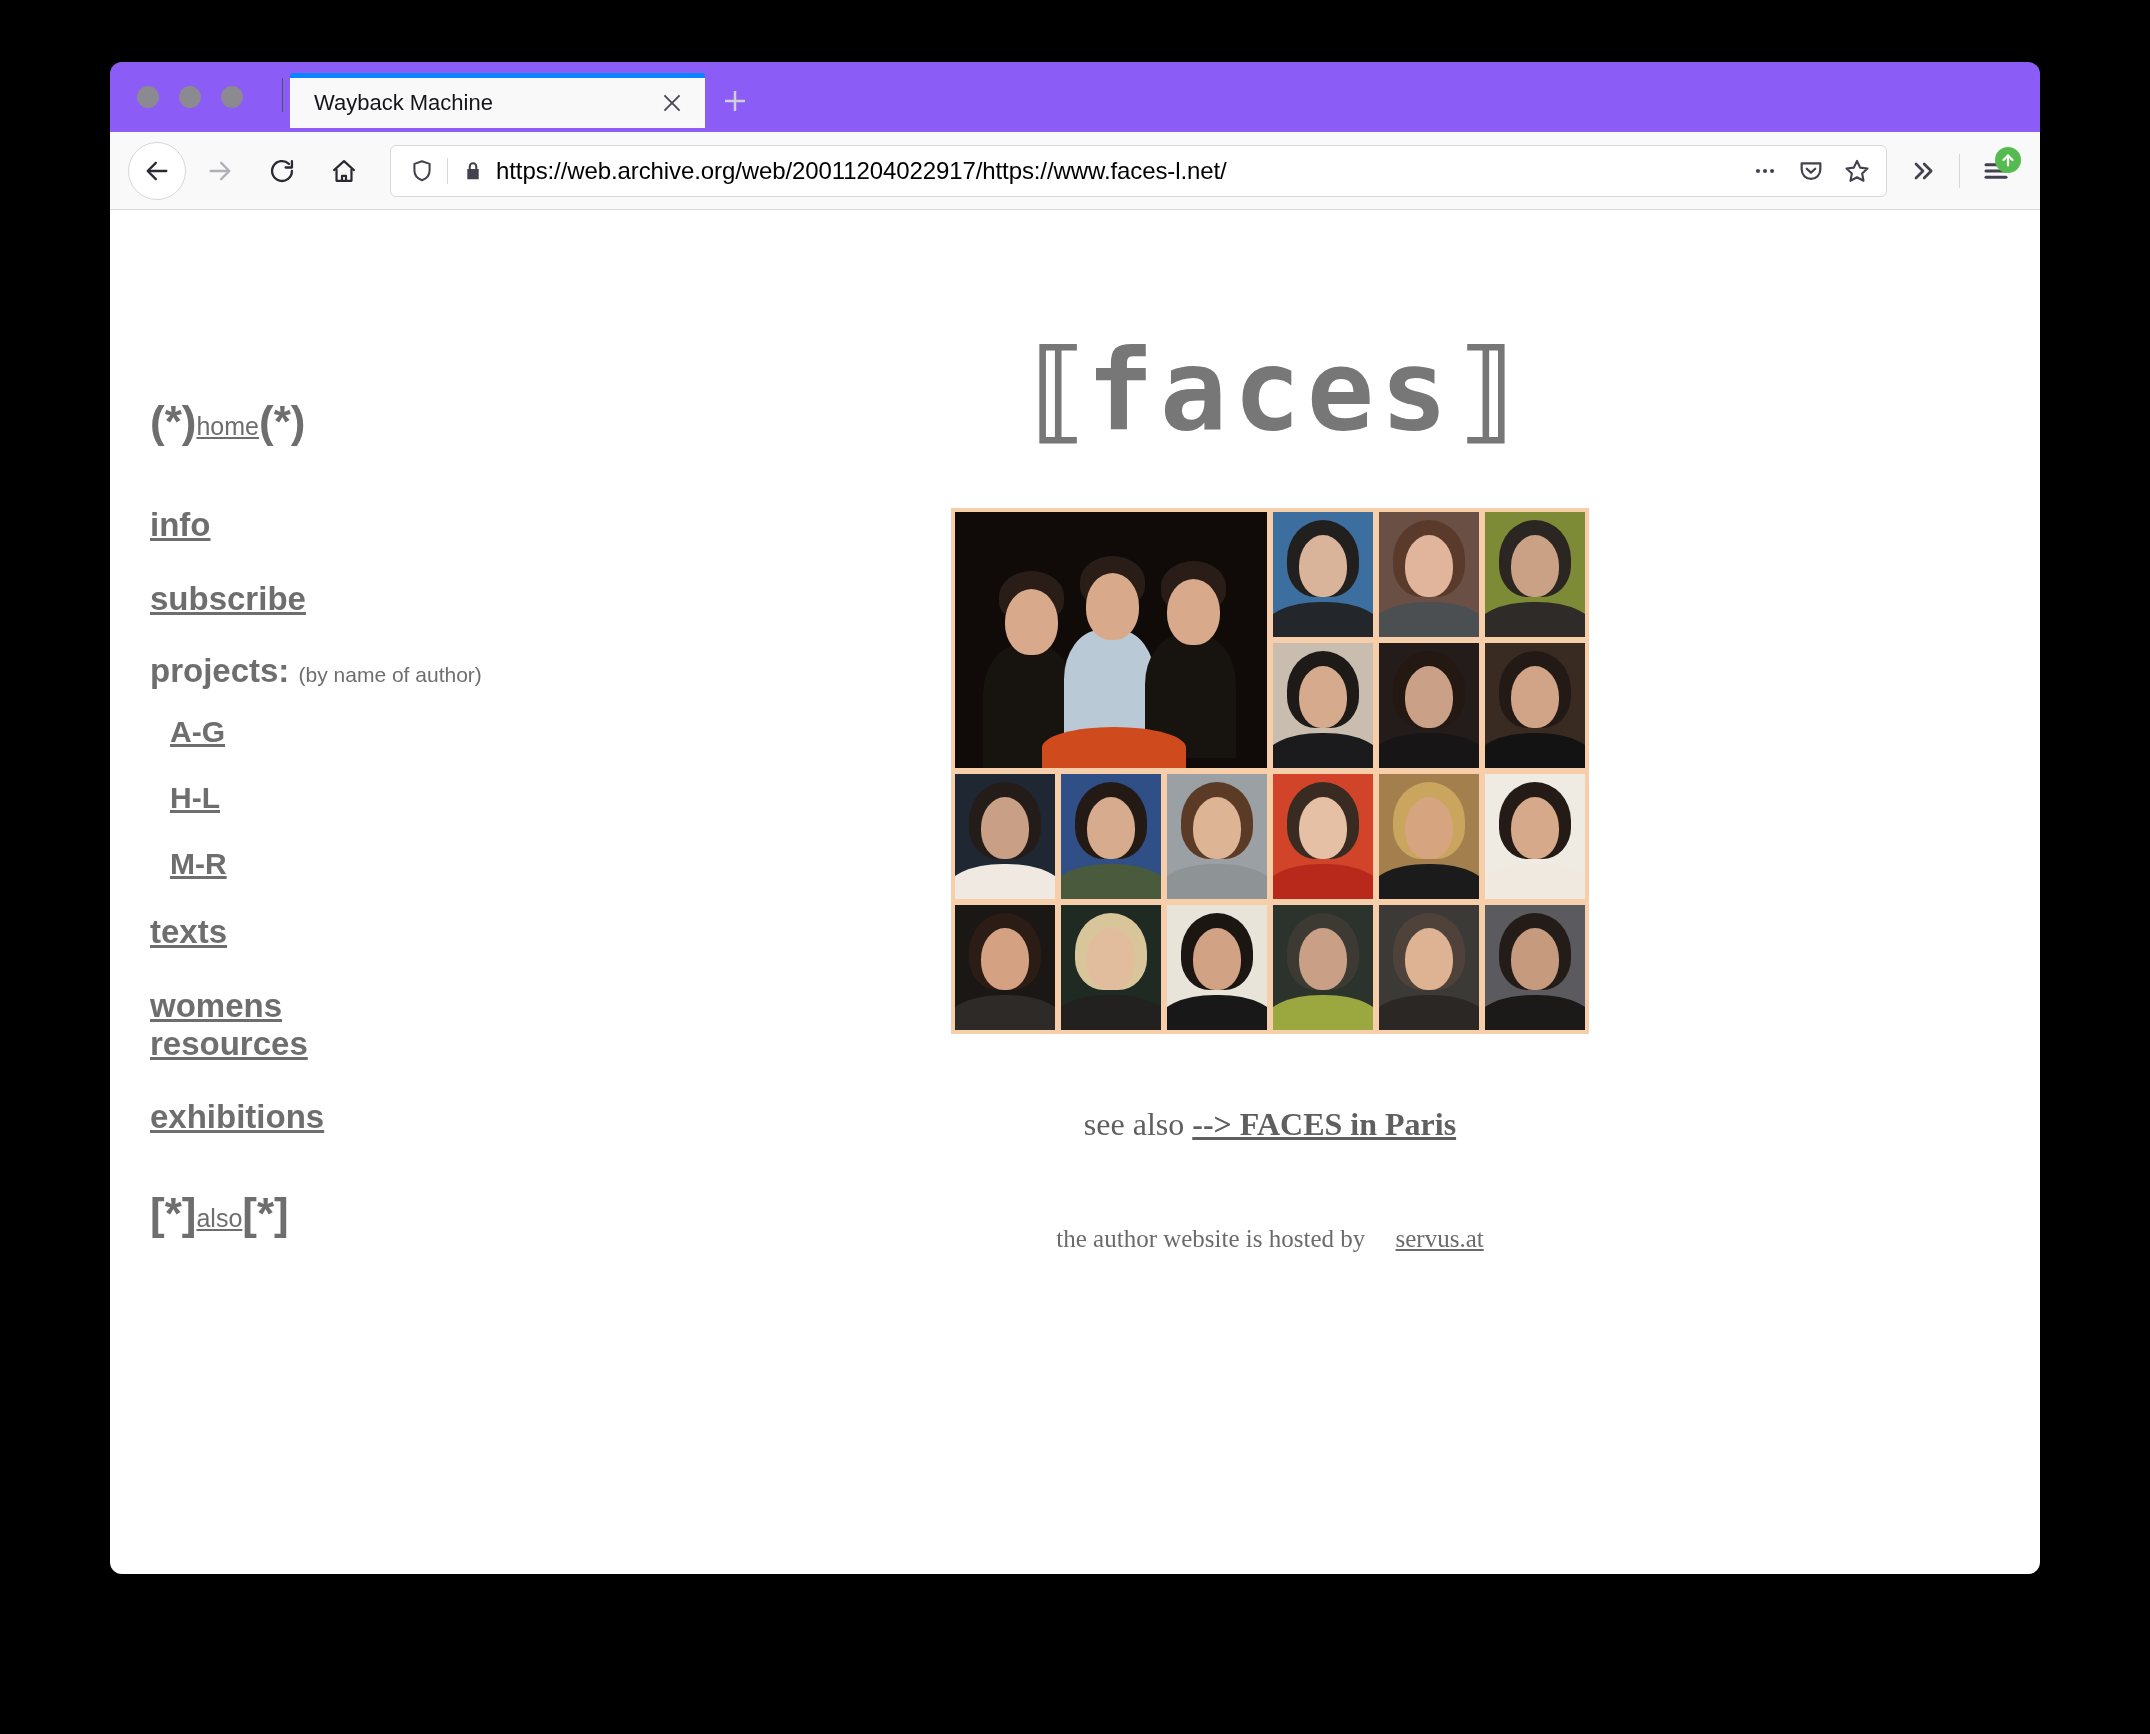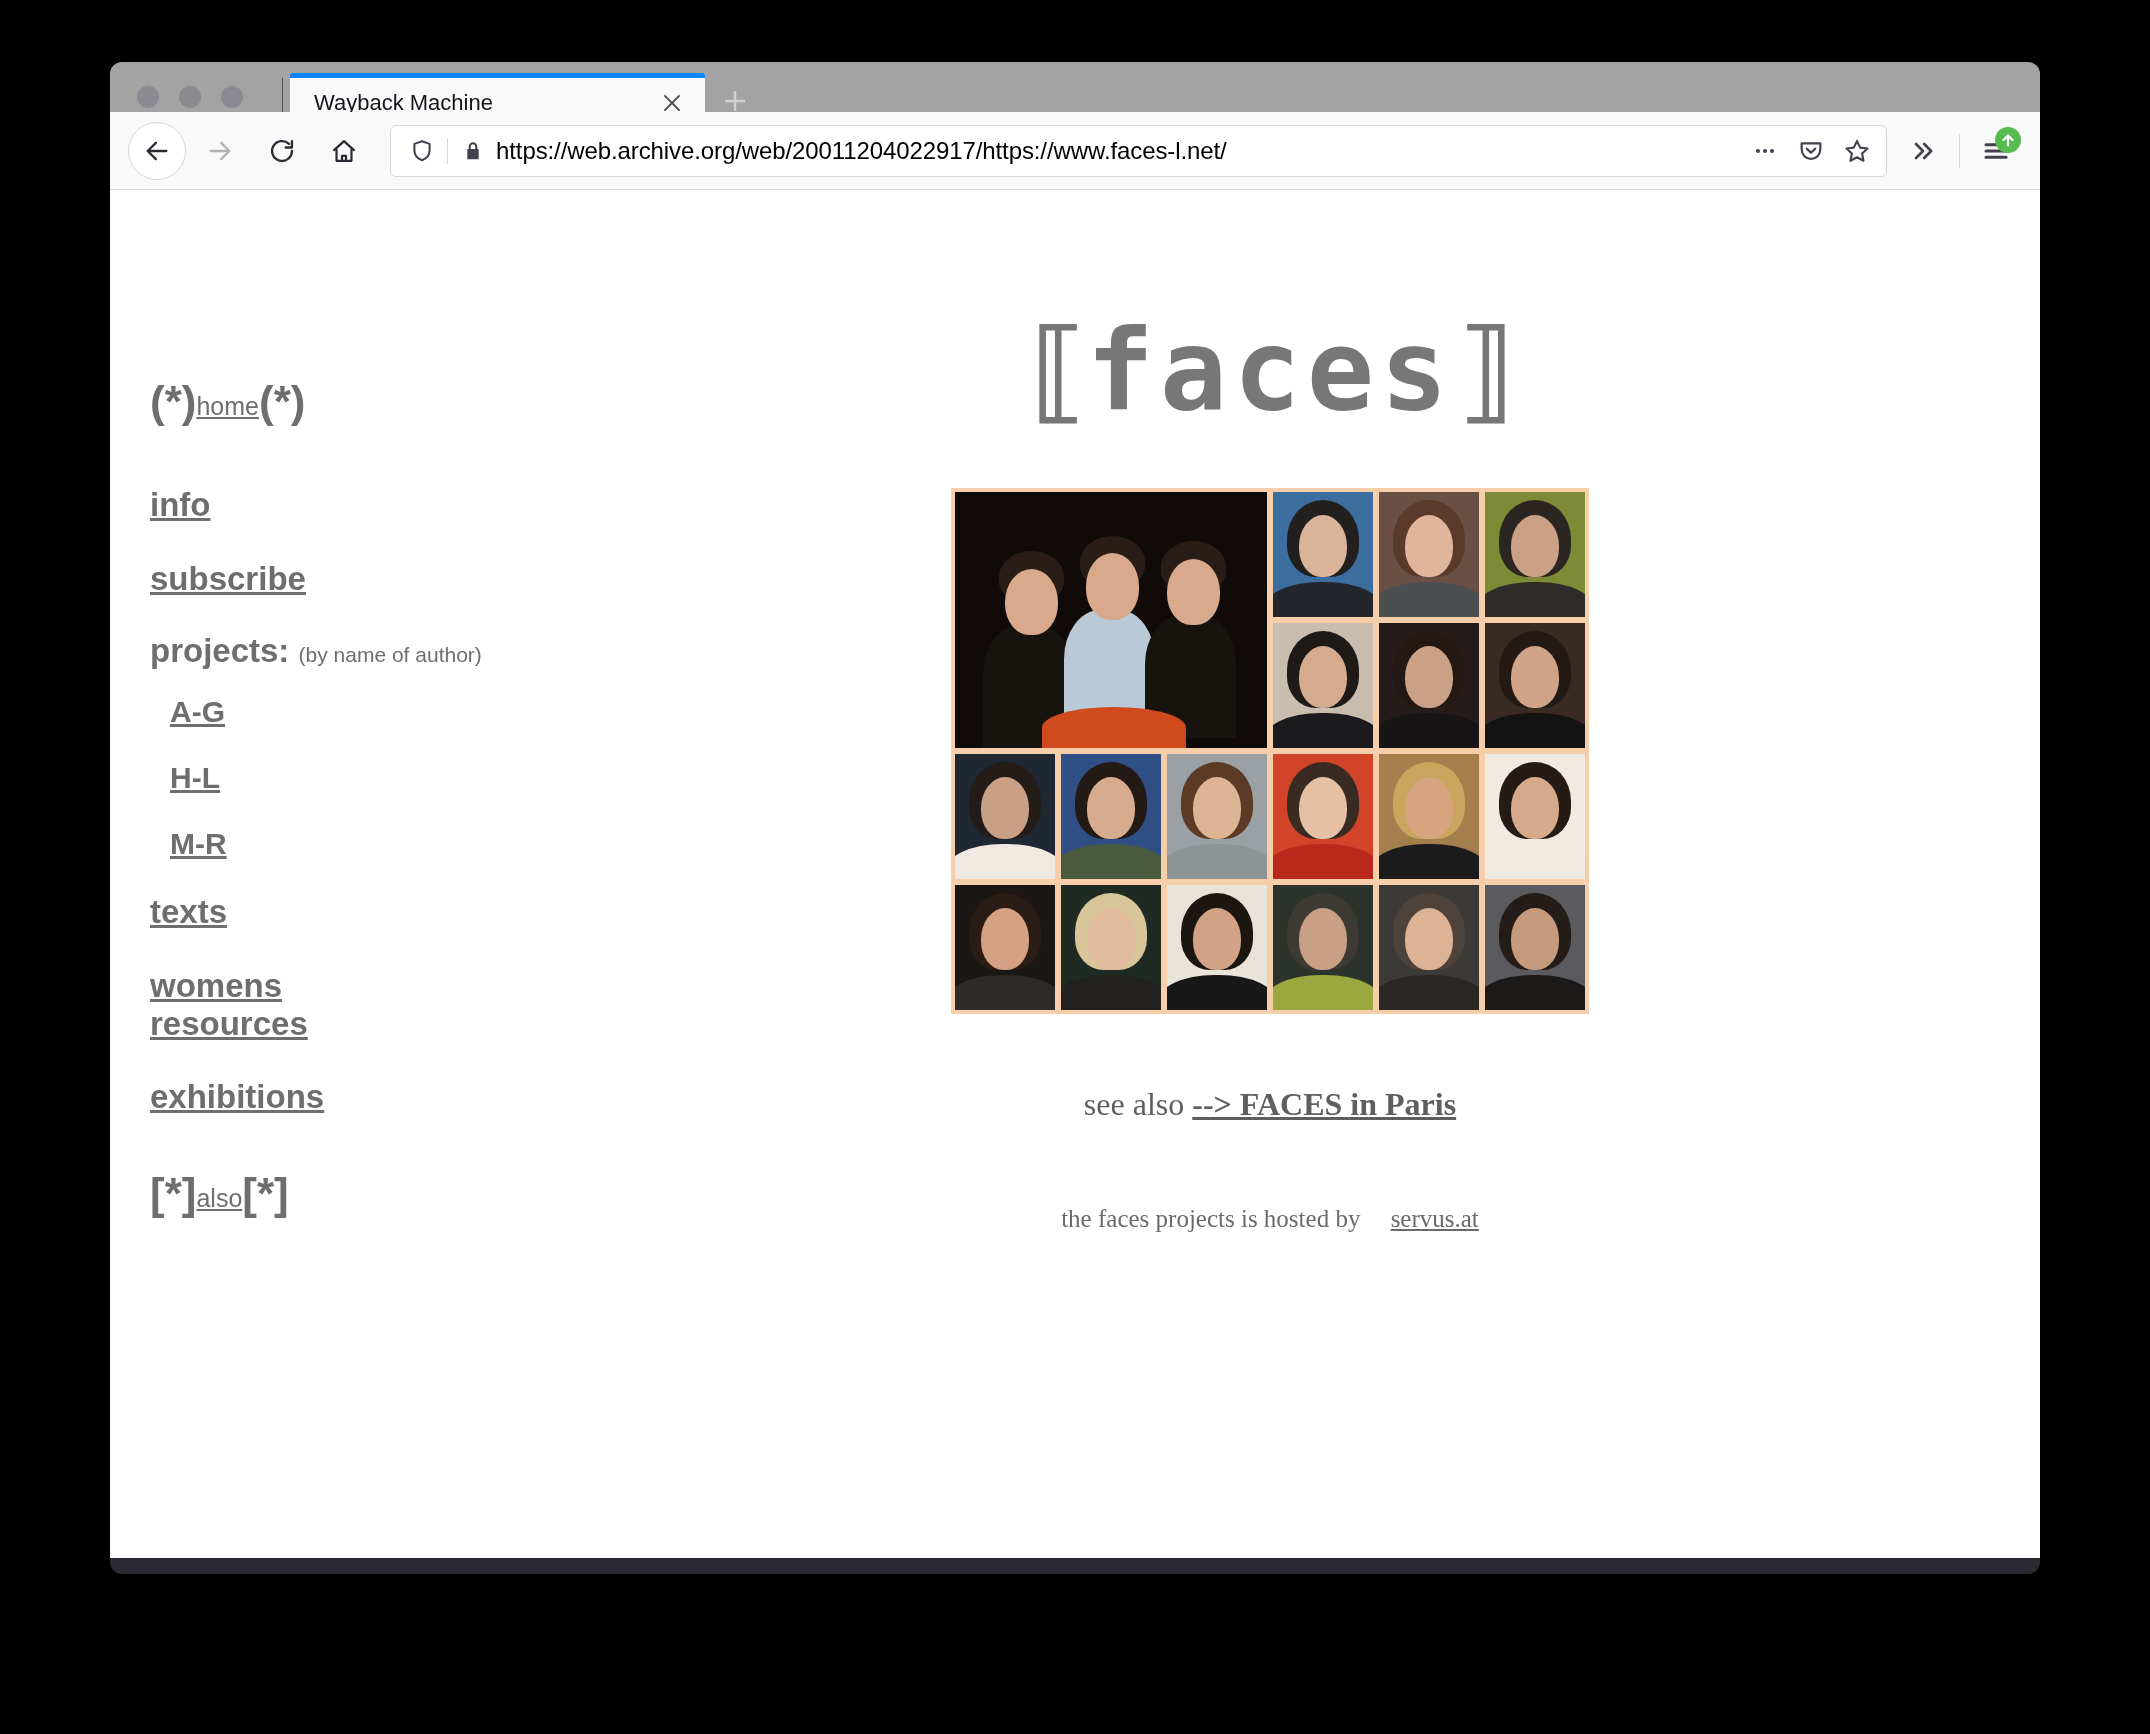--- a/index.html
+++ b/index.html
@@ -25,22 +25,22 @@
     height: 1512px;
     background: #2b2a33;
     border-radius: 12px;
     overflow: hidden;
     box-shadow: 0 10px 40px rgba(0,0,0,0.6);
   }
 
   
   .titlebar {
     position: relative;
-    height: 50px;
-    background: #a3a3a3;
+    height: 70px;
+    background: #8b5cf6;
   }
   .traffic-lights {
     position: absolute;
     left: 27px;
     top: 24px;
     display: flex;
     gap: 20px;
   }
   .tl-dot {
     width: 22px;
@@ -671,19 +671,19 @@
               <div class="hair" style="left: 14%; top: 6%; width: 72%; height: 62%; background: rgb(36, 28, 24);"></div>
               <div class="head" style="left: 26%; top: 18%; width: 48%; height: 50%; background: rgb(198, 154, 125);"></div>
             </div>
           </div>
 
         <div class="see-also">
           <span>see also </span><a class="link">--&gt; FACES in Paris</a>
         </div>
 
         <div class="hosted">
-          <span>the faces projects is hosted by </span><a class="link">servus.at</a>
+          <span>the author website is hosted by </span><a class="link">servus.at</a>
         </div>
 
       </div>
     </div>
   </div>
 </div>
 
 </body></html>

